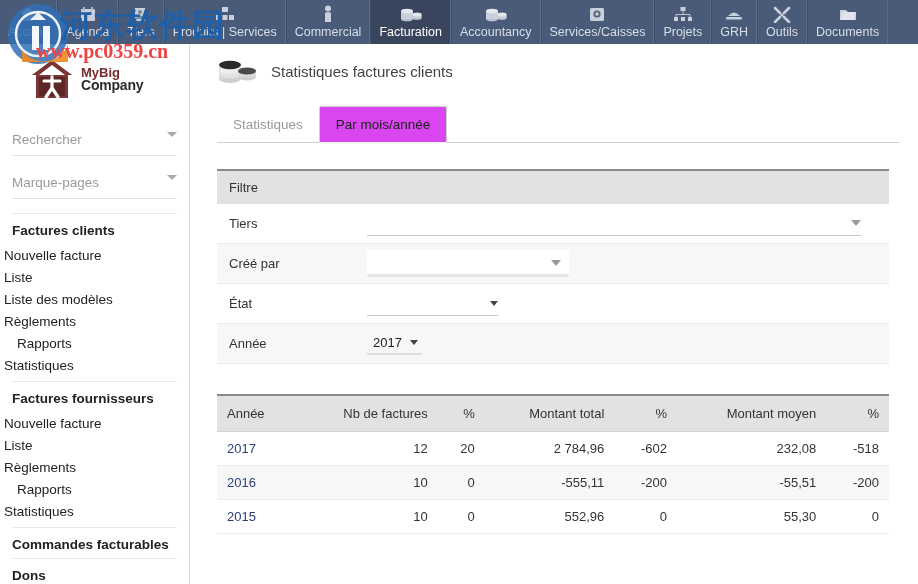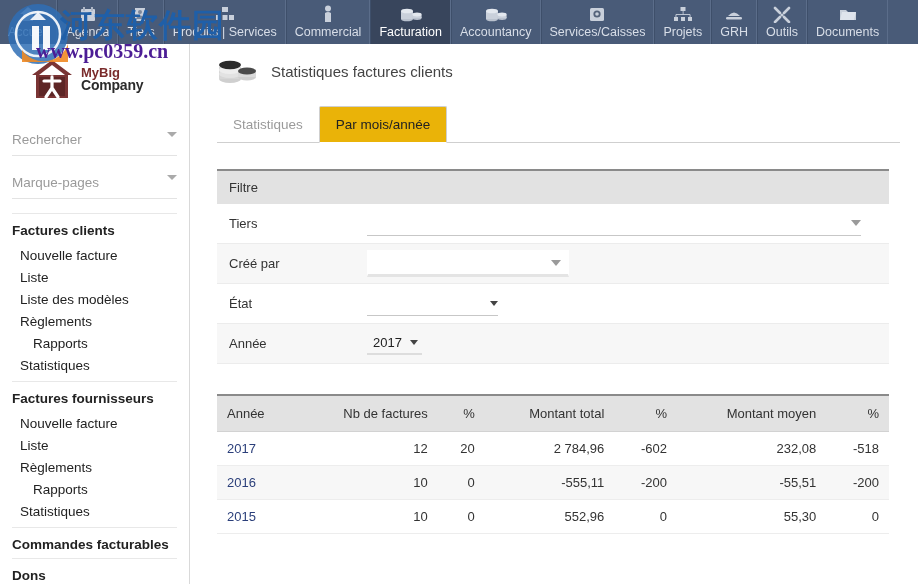--- a/index.html
+++ b/index.html
@@ -58,21 +58,21 @@
     font-size: 32px; font-weight: bold;
     color: #1f5fa8;
     letter-spacing: 1px;
     pointer-events: none; z-index: 40;
     white-space: nowrap;
   }
   .watermark-url {
     position: absolute; left: 36px; top: 40px;
     font-family: "Liberation Serif", serif;
     font-size: 20px; font-weight: bold;
-    color: #4c1d95;
+    color: #ef4444;
     pointer-events: none; z-index: 40;
     white-space: nowrap;
   }
 
   
   .sidebar {
     position: absolute; left: 0; top: 44px;
     width: 190px; height: 556px;
     background: #ffffff;
     border-right: 1px solid #d9d9d9;
@@ -104,21 +104,21 @@
     padding: 9px 0 6px 0;
     font-weight: bold;
     font-size: 13.5px;
     color: #222222;
     border-bottom: 1px solid #e8e8e8;
     cursor: pointer;
   }
   .side-group.first { margin-top: 14px; border-top: 1px solid #e8e8e8; }
   .side-group.noborder { border-bottom: none; }
   .side-link {
-    margin: 0 20px;
+    margin: 0 4px;
     padding: 4px 0 3px 0;
     font-size: 13.5px;
     color: #222222;
     cursor: pointer;
   }
   .side-link.indent { padding-left: 13px; }
   .side-sep { margin: 5px 12px 0 12px; border-top: 1px solid #e8e8e8; }
 
   
   .main {
@@ -136,21 +136,21 @@
           border-bottom: 1px solid #cfcfcf; }
   .tab {
     padding: 9px 16px 8px 16px;
     font-size: 13.5px;
     color: #9a9a9a;
     cursor: pointer;
     line-height: 18px;
   }
   .tab.active {
     color: #222222;
-    background: #eab308;
+    background: #d946ef;
     border: 1px solid #cfcfcf;
     border-bottom: 1px solid #ffffff;
     margin-bottom: -1px;
     border-radius: 2px 2px 0 0;
   }
 
   
   .filter-panel { margin-top: 26px; border-top: 2px solid #8a8a8a; width: 672px; }
   .filter-head {
     background: #e2e2e2;

